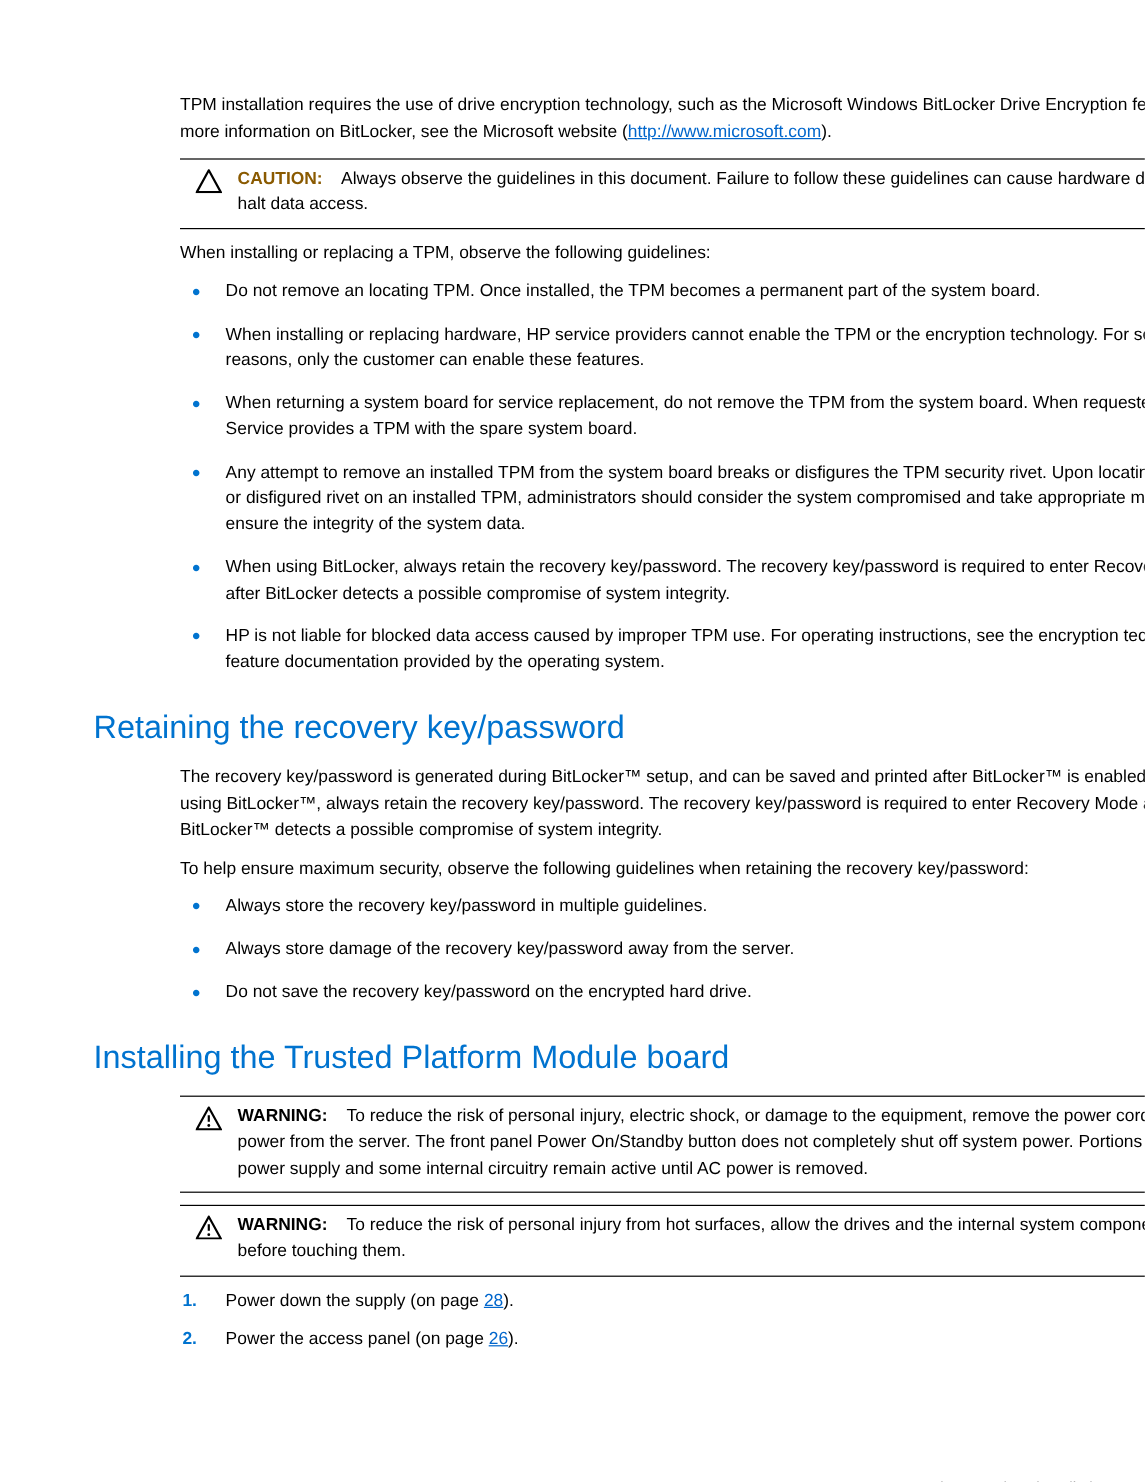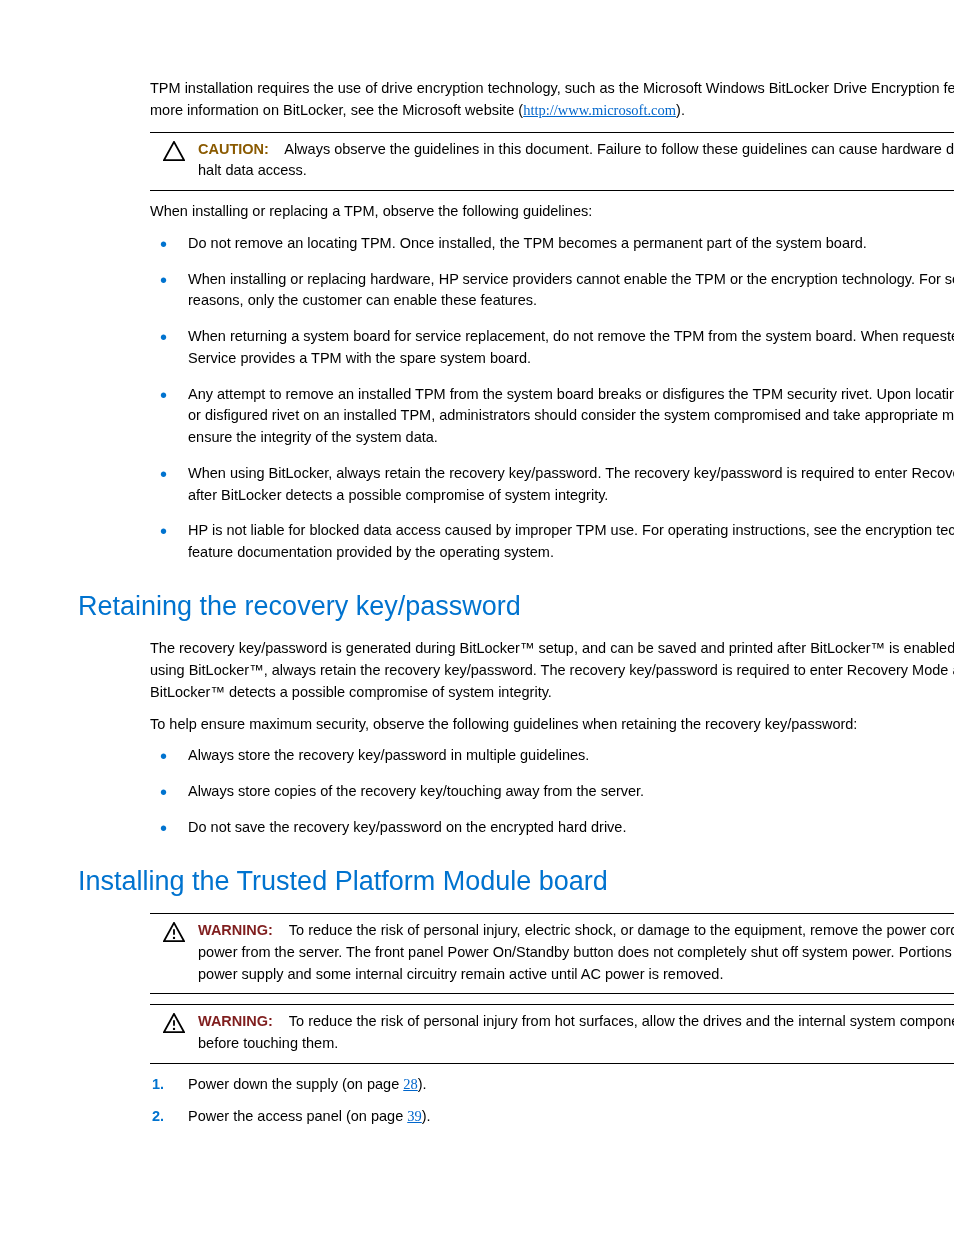--- a/index.html
+++ b/index.html
@@ -6,42 +6,42 @@
   body {
     font-family: Arial, Helvetica, sans-serif;
     font-size: 14.5px;
     line-height: 1.5;
     color: #000;
     background: #fff;
     width: 954px;
     padding: 78px 75px 60px 78px;
   }
   .para { margin-bottom: 10px; }
-  .link { color: #0066cc; font-family: Liberation Serif, serif; }
+  .link { color: #0066cc; }
   .indent1 { margin-left: 72px; }
   .callout {
     margin-left: 72px;
     margin-top: 8px;
     margin-bottom: 10px;
     border-top: 1px solid #000;
     border-bottom: 1px solid #000;
     padding: 6px 0 8px 0;
     display: flex;
   }
   .callout-icon {
     width: 48px;
     flex-shrink: 0;
     display: flex;
     justify-content: center;
     padding-top: 2px;
   }
   .callout-body { flex: 1; }
   .callout-label { font-weight: bold; }
   .caution-label { color: #8a5a00; }
-  .warning-label { color: #7f1d1d; }
+  .warning-label { color: #000000; }
   ul.bullets {
     list-style: none;
     margin-left: 72px;
     margin-bottom: 10px;
   }
   ul.bullets > li {
     position: relative;
     padding-left: 38px;
     margin-bottom: 14px;
   }
@@ -118,21 +118,21 @@
   <li><span>Any attempt to remove an installed TPM from the system board breaks or disfigures the TPM security rivet. Upon locating a broken or disfigured rivet on an installed TPM, administrators should consider the system compromised and take appropriate measures to ensure the integrity of the system data.</span></li>
   <li><span>When using BitLocker, always retain the recovery key/password. The recovery key/password is required to enter Recovery Mode after BitLocker detects a possible compromise of system integrity.</span></li>
   <li><span>HP is not liable for blocked data access caused by improper TPM use. For operating instructions, see the encryption technology feature documentation provided by the operating system.</span></li>
 </ul>
 
 <h2 class="section">Retaining the recovery key/password</h2>
 <p class="para indent1">The recovery key/password is generated during BitLocker™ setup, and can be saved and printed after BitLocker™ is enabled. When using BitLocker™, always retain the recovery key/password. The recovery key/password is required to enter Recovery Mode after BitLocker™ detects a possible compromise of system integrity.</p>
 <p class="para indent1">To help ensure maximum security, observe the following guidelines when retaining the recovery key/password:</p>
 <ul class="bullets">
   <li><span>Always store the recovery key/password in multiple guidelines.</span></li>
-  <li><span>Always store copies of the recovery key/touching away from the server.</span></li>
+  <li><span>Always store damage of the recovery key/password away from the server.</span></li>
   <li><span>Do not save the recovery key/password on the encrypted hard drive.</span></li>
 </ul>
 
 <h2 class="section">Installing the Trusted Platform Module board</h2>
 
 <div class="callout">
   <div class="callout-icon">
     <svg class="tri" viewBox="0 0 24 22">
           <path d="M12 1 L23 21 L1 21 Z" fill="none" stroke="#000" stroke-width="2"></path>
           <line x1="12" y1="8" x2="12" y2="14" stroke="#000" stroke-width="2"></line>
@@ -161,21 +161,21 @@
   </div>
 </div>
 
 <ol class="numbered">
   <li>
     <span class="num">1.</span>
     <span>Power down the supply (on page </span><a href="#" class="link">28</a><span>).</span>
   </li>
   <li>
     <span class="num">2.</span>
-    <span>Power the access panel (on page </span><a href="#" class="link">39</a><span>).</span>
+    <span>Power the access panel (on page </span><a href="#" class="link">26</a><span>).</span>
   </li>
 </ol>
 
 <div class="footer">
   <span>Hardware options installation</span>
   &nbsp;&nbsp;
   <span>71</span>
 </div>
 
 </div>

